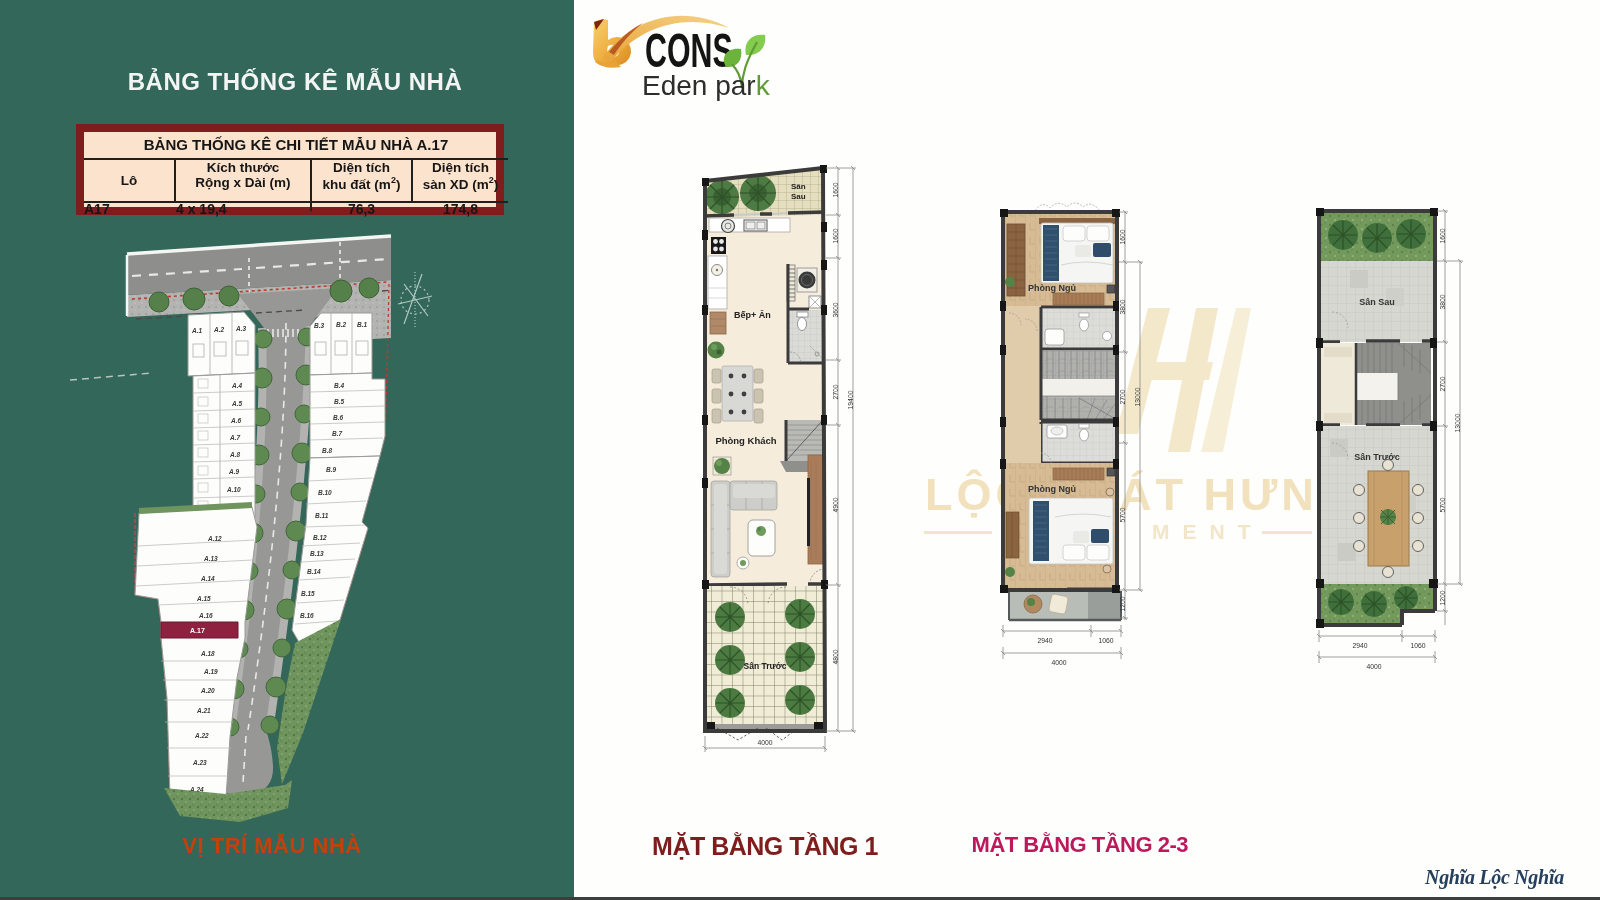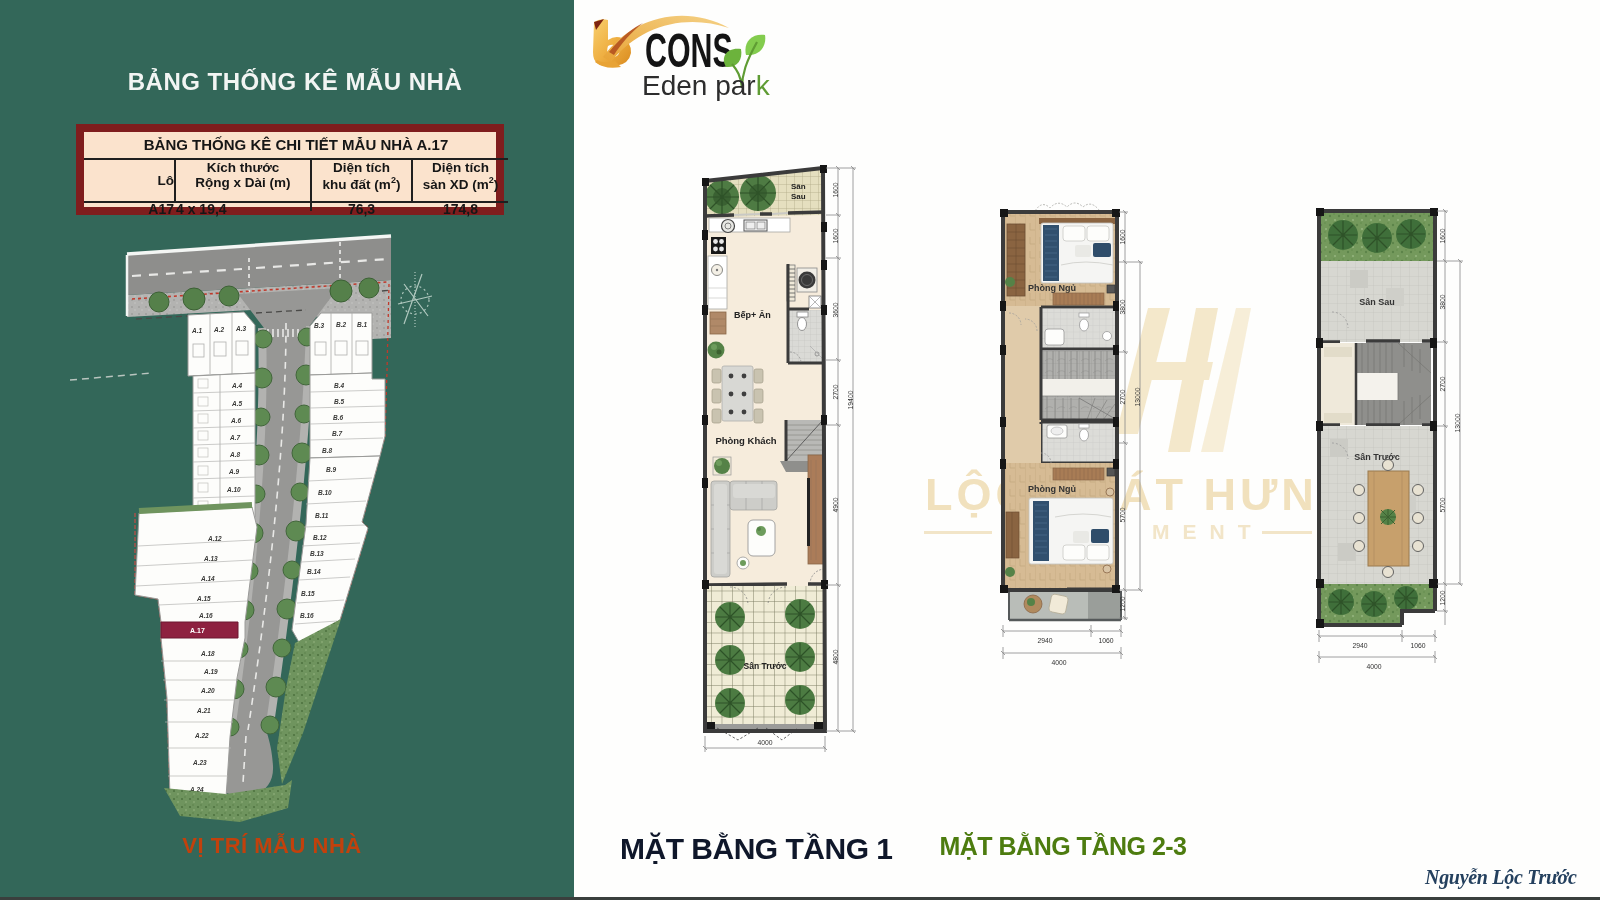--- a/index.html
+++ b/index.html
@@ -12,28 +12,28 @@
 
   <div class="abs" style="left:0;top:0;width:574px;height:900px;background:#336759;"></div>
 
   <div class="abs" style="left:8px;top:68px;width:574px;text-align:center;color:#f2f5f3;font-size:24px;font-weight:bold;letter-spacing:0.5px;">BẢNG THỐNG KÊ MẪU NHÀ</div>
 
   <div class="abs" style="left:76px;top:124px;width:428px;height:91px;background:#fbe3cd;border:8px solid #7f1d1d;box-sizing:border-box;color:#161616;">
 
     <div class="abs" style="left:0;top:0;width:424px;height:26px;border-bottom:2px solid #1f1f1f;text-align:center;font-weight:bold;font-size:15px;line-height:26px;">BẢNG THỐNG KÊ CHI TIẾT MẪU NHÀ A.17</div>
 
     <div class="abs" style="left:0;top:28px;width:424px;height:41px;border-bottom:2px solid #1f1f1f;font-weight:bold;font-size:13.5px;">
-      <div class="abs" style="left:0;top:0;width:90px;height:41px;border-right:2px solid #1f1f1f;text-align:right;line-height:41px;">Lô</div>
+      <div class="abs" style="left:0;top:0;width:90px;height:41px;border-right:2px solid #1f1f1f;text-align:center;line-height:41px;">Lô</div>
       <div class="abs" style="left:92px;top:0;width:134px;height:51px;border-right:2px solid #1f1f1f;text-align:center;">Kích thước<br>Rộng x Dài (m)</div>
       <div class="abs" style="left:228px;top:0;width:99px;height:41px;border-right:2px solid #1f1f1f;text-align:center;">Diện tích<br>khu đất (m<sup style="font-size:9px;">2</sup>)</div>
       <div class="abs" style="left:329px;top:0;width:95px;height:41px;text-align:center;">Diện tích<br>sàn XD (m<sup style="font-size:9px;">2</sup>)</div>
     </div>
 
     <div class="abs" style="left:0;top:71px;width:424px;height:16px;font-weight:bold;font-size:14px;">
-      <div class="abs" style="left:0;top:-2px;width:90px;text-align:right;">A17</div>
+      <div class="abs" style="left:0;top:-2px;width:90px;text-align:left;">A17</div>
       <div class="abs" style="left:92px;top:-2px;width:134px;">4 x 19,4</div>
       <div class="abs" style="left:228px;top:-2px;width:99px;text-align:center;">76,3</div>
       <div class="abs" style="left:329px;top:-2px;width:95px;text-align:center;">174,8</div>
     </div>
   </div>
 
   <svg class="abs" style="left:60px;top:228px;" width="400" height="600" viewBox="0 0 400 600">
     <defs>
       <pattern id="speck" width="7" height="7" patternUnits="userSpaceOnUse">
         <rect width="7" height="7" fill="#b3b3b1"></rect>
@@ -818,22 +818,22 @@
     <g stroke="#888" stroke-width="0.8" fill="none">
       <path d="M9,441 H125 M9,462 H125"></path>
       <path d="M9,435 V447 M92,435 V447 M125,435 V447 M9,456 V468 M125,456 V468"></path>
       <path d="M7,439 L11,443 M90,439 L94,443 M123,439 L127,443 M7,460 L11,464 M123,460 L127,464"></path>
     </g>
     <text x="50" y="453" font-size="6.8" fill="#333" text-anchor="middle">2940</text>
     <text x="108" y="453" font-size="6.8" fill="#333" text-anchor="middle">1060</text>
     <text x="64" y="474" font-size="6.8" fill="#333" text-anchor="middle">4000</text>
   </svg>
 
-  <div class="abs" style="left:620px;top:832px;width:234px;text-align:center;color:#0f172a;font-size:30px;font-weight:bold;white-space:nowrap;letter-spacing:-0.5px;">MẶT BẰNG TẦNG 1</div>
-
-  <div class="abs" style="left:938px;top:832px;width:250px;text-align:center;color:#4d7c0f;font-size:25px;font-weight:bold;white-space:nowrap;letter-spacing:-0.5px;">MẶT BẰNG TẦNG 2-3</div>
-
-
-  <div class="abs" style="left:1425px;top:866px;color:#24405e;font-size:20px;font-style:italic;font-family:'Liberation Serif',serif;font-weight:bold;white-space:nowrap;letter-spacing:-0.3px;">Nguyễn Lộc Trước</div>
+  <div class="abs" style="left:648px;top:832px;width:234px;text-align:center;color:#7f1d1d;font-size:25px;font-weight:bold;white-space:nowrap;letter-spacing:-0.5px;">MẶT BẰNG TẦNG 1</div>
+
+  <div class="abs" style="left:938px;top:832px;width:250px;text-align:right;color:#be185d;font-size:22px;font-weight:bold;white-space:nowrap;letter-spacing:-0.5px;">MẶT BẰNG TẦNG 2-3</div>
+
+
+  <div class="abs" style="left:1425px;top:866px;color:#24405e;font-size:20px;font-style:italic;font-family:'Liberation Serif',serif;font-weight:bold;white-space:nowrap;letter-spacing:-0.3px;">Nghĩa Lộc Nghĩa</div>
 
   <div class="abs" style="left:0;top:897px;width:1600px;height:3px;background:#3a3f3d;"></div>
 
 </div>
 
 </body></html>

